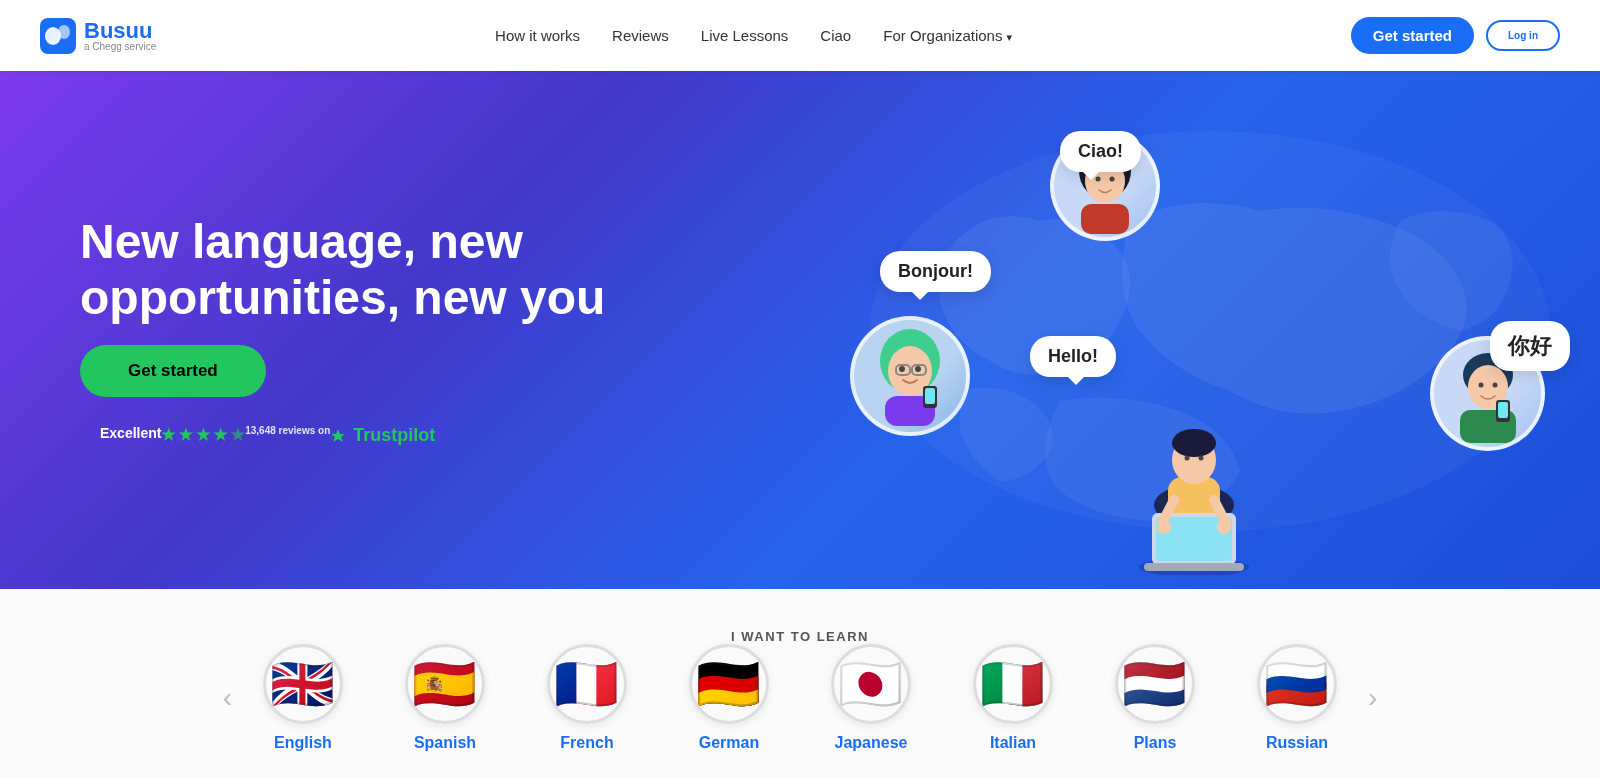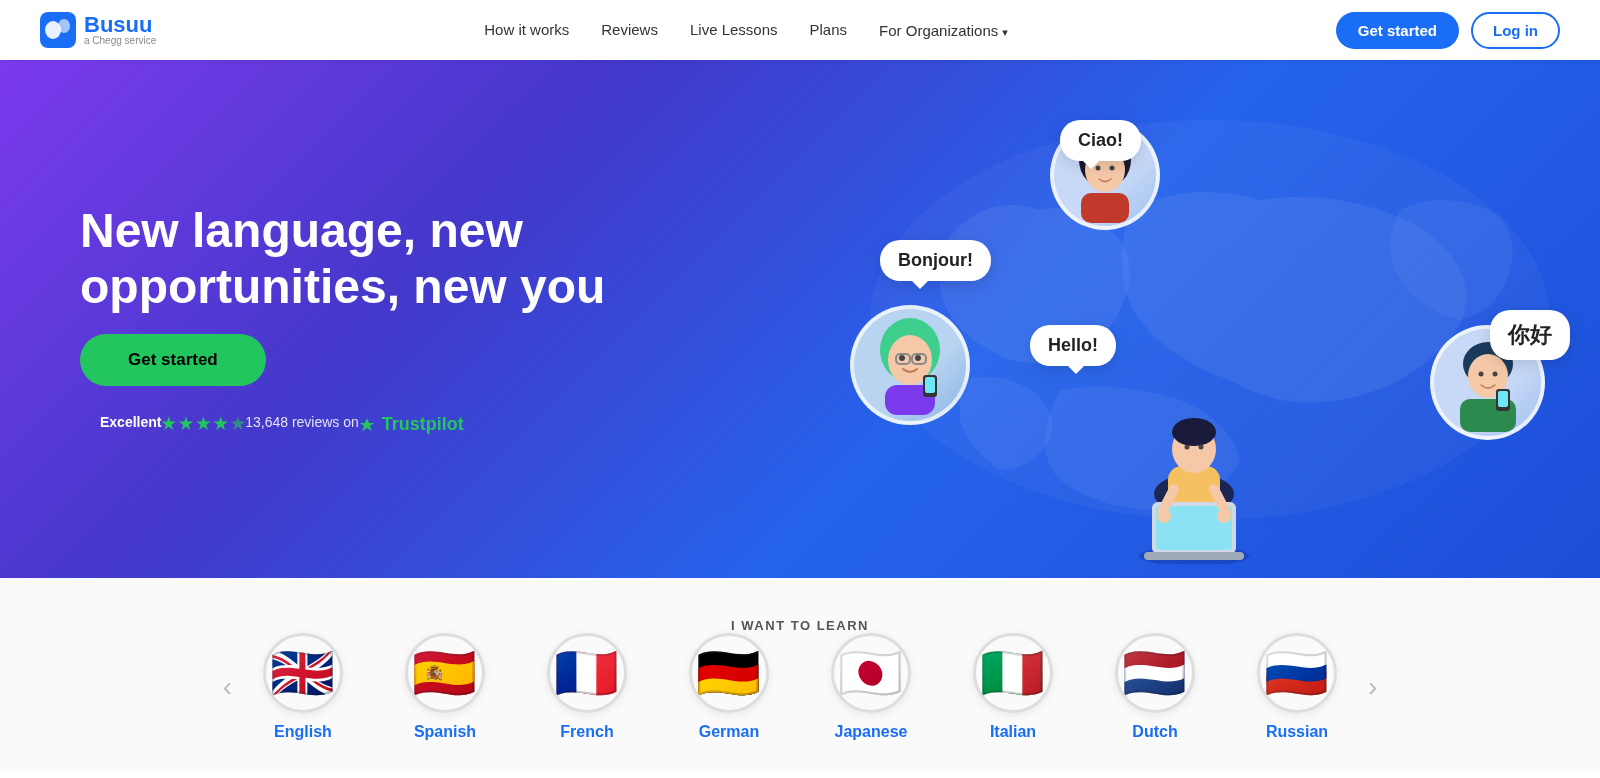--- a/index.html
+++ b/index.html
@@ -4,21 +4,21 @@
   <style>
     * { margin: 0; padding: 0; box-sizing: border-box; }
     body { font-family: 'Segoe UI', Arial, sans-serif; background: #fff; overflow-x: hidden; }
 
     
     .navbar {
       display: flex;
       align-items: center;
       justify-content: space-between;
       padding: 0 40px;
-      height: 60px;
+      height: 71px;
       background: #fff;
       box-shadow: 0 1px 4px rgba(0,0,0,0.08);
       position: relative;
       z-index: 10;
     }
     .navbar-logo {
       display: flex;
       align-items: center;
       gap: 8px;
     }
@@ -75,21 +75,21 @@
       font-size: 15px;
       font-weight: 600;
       cursor: pointer;
     }
     .btn-login {
       background: transparent;
       color: #1a6ef5;
       border: 2px solid #1a6ef5;
       border-radius: 24px;
       padding: 8px 20px;
-      font-size: 15px;
+      font-size: 10px;
       font-weight: 600;
       cursor: pointer;
     }
 
     
     .hero {
       background: linear-gradient(135deg, #7c3aed 0%, #4338ca 30%, #2563eb 60%, #1d4ed8 100%);
       min-height: 518px;
       display: flex;
       align-items: center;
@@ -144,22 +144,22 @@
       color: #22c55e;
       font-size: 16px;
     }
     .star-half {
       color: #22c55e;
       font-size: 16px;
       opacity: 0.6;
     }
     .trustpilot-text {
       color: rgba(255,255,255,0.85);
-      font-weight: 400;
-      font-size: 14px;
+      font-weight: 700;
+      font-size: 10px;
     }
     .trustpilot-logo {
       color: #22c55e;
       font-weight: 700;
       font-size: 18px;
     }
 
     
     .hero-right {
       position: absolute;
@@ -338,21 +338,21 @@
     <div class="logo-text">
       <span class="logo-name">Busuu</span>
       <span class="logo-sub">a Chegg service</span>
     </div>
   </div>
 
   <ul class="navbar-links">
     <li><a href="#">How it works</a></li>
     <li><a href="#">Reviews</a></li>
     <li><a href="#">Live Lessons</a></li>
-    <li><a href="#">Plans</a></li>
+    <li><a href="#">Ciao</a></li>
     <li>
       <a href="#" class="for-org">
         <span>For Organizations</span>
         <span class="chevron-down">▾</span>
       </a>
     </li>
   </ul>
 
   <div class="navbar-actions">
     <button class="btn-get-started">Get started</button>
@@ -538,21 +538,21 @@
         <div class="lang-item">
       <div class="lang-flag" style="font-size:52px; border:3px solid #ddd;">
         🇮🇹
       </div>
       <span class="lang-name">Italian</span>
     </div>
         <div class="lang-item">
       <div class="lang-flag" style="font-size:52px; border:3px solid #ddd;">
         🇳🇱
       </div>
-      <span class="lang-name">Dutch</span>
+      <span class="lang-name">Plans</span>
     </div>
         <div class="lang-item">
       <div class="lang-flag" style="font-size:52px; border:3px solid #ddd;">
         🇷🇺
       </div>
       <span class="lang-name">Russian</span>
     </div>
       </div>
     <button class="carousel-arrow">›</button>
   </div>

